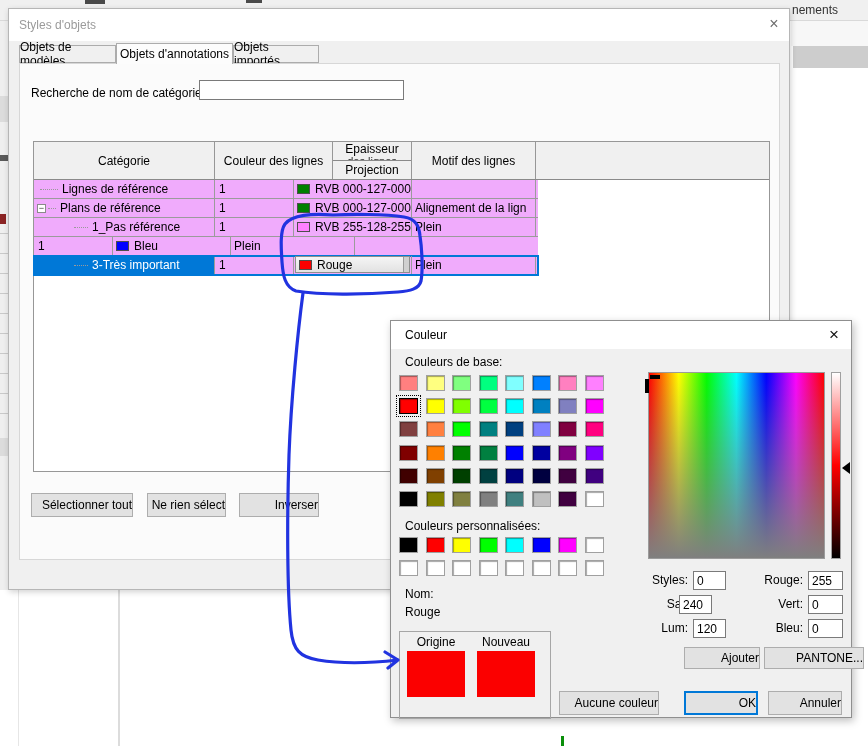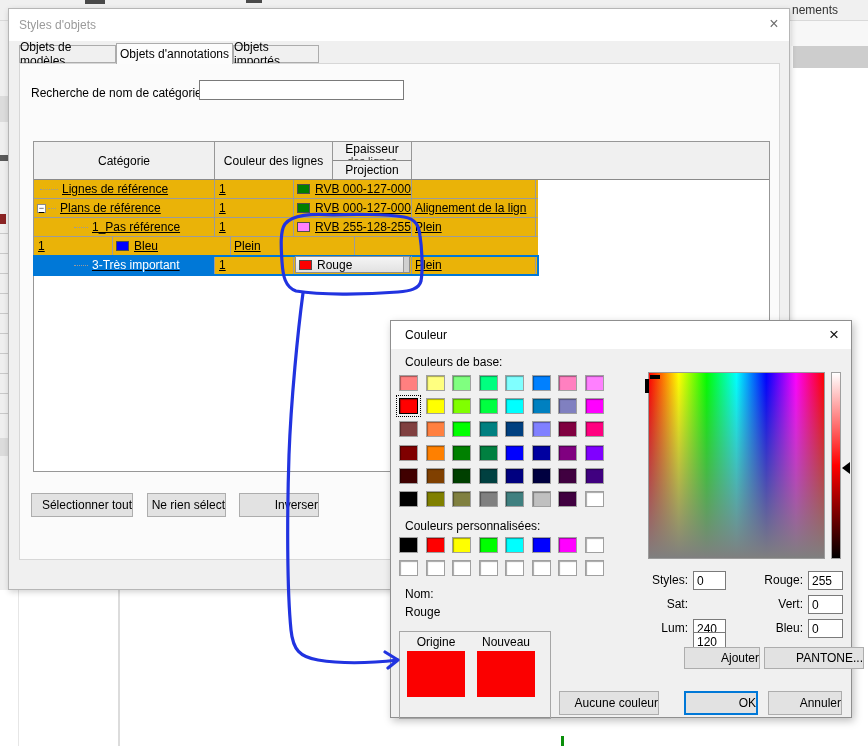--- a/index.html
+++ b/index.html
@@ -46,21 +46,21 @@
            border-bottom:1px solid #8a8a8a; display:flex; }
   .hcell { border-right:1px solid #979797; display:flex; align-items:center; justify-content:center; }
   .hcell.cat { width:181px; } .hcell.thick { width:79px; flex-direction:column; justify-content:flex-start; }
   .hcell.colr { width:118px; } .hcell.pat { width:124px; } .hcell.rest { flex:1; border-right:none; }
   .thick-top { width:100%; height:19px; border-bottom:1px solid #8a8a8a; text-align:center; overflow:hidden; }
   .thick-top .l1 { line-height:14px; }
   .thick-top .l2 { line-height:10px; font-size:11px; color:#333; }
   .thick-bot { width:100%; height:18px; text-align:center; line-height:18px; }
 
   .trows { position:absolute; left:0; top:38px; width:504px; }
-  .trow { display:flex; height:19px; border-bottom:1px solid #9b9b9b; background:#eab308; position:relative;text-decoration:underline; }
+  .trow { display:flex; height:19px; border-bottom:1px solid #9b9b9b; background:#f0abfc; position:relative; }
   .cell { border-right:1px solid #9b9b9b; height:18px; display:flex; align-items:center; overflow:hidden; white-space:nowrap; }
   .cell.cat { width:181px; } .cell.proj { width:79px; padding-left:4px; }
   .cell.colr { width:118px; padding-left:3px; position:relative; }
   .cell.pat { width:124px; padding-left:3px; }
   .trow.selected { outline:2px solid #0078d7; outline-offset:-1px; z-index:1; }
   .trow.selected .cell.cat { background:#0078d7; color:#fff; }
   .tree-dots { border-top:1px dotted #9a9a9a; width:18px; height:1px; display:inline-block; margin:0 4px 0 6px; flex:none; }
   .tree-dots.lvl1 { margin-left:40px; width:14px; }
   .tree-dots.aftermb { margin-left:2px; width:8px; }
   .minus-box { width:9px; height:9px; border:1px solid #8a8a8a; background:#fff; margin-left:3px; flex:none;
@@ -178,20 +178,23 @@
         </div>
         <div class="hcell colr">
           <span>Couleur des lignes</span>
         </div>
         <div class="hcell thick">
           <div class="thick-top">
             <div class="l1">Epaisseur</div>
             <div class="l2">des lignes</div>
           </div>
           <div class="thick-bot">Projection</div>
+        </div>
+        <div class="hcell pat">
+          <span>Motif des lignes</span>
         </div>
         <div class="hcell rest"></div>
       </div>
       <div class="trows">
           <div class="trow">
             <div class="cell cat">
               <span class="tree-dots"></span>
               <span class="cat-label">Lignes de référence</span>
             </div>
             <div class="cell proj">1</div>
@@ -341,23 +344,23 @@
 
     <div class="abs grad-field"></div>
     <div class="abs cross-h"></div>
     <div class="abs cross-v"></div>
     <div class="abs lum-bar"></div>
     <div class="abs lum-arrow"></div>
 
     <div class="abs fld-label" style="left:235px;top:252px;">Styles:</div>
     <input class="abs fld-input" style="left: 302px; top: 250px;" readonly="" value="0">
     <div class="abs fld-label" style="left:235px;top:276px;">Sat:</div>
-    <input class="abs fld-input" style="left: 302px; top: 274px; margin-top: 24px;" readonly="" value="240">
+    <input class="abs fld-input" style="left: 288px; top: 274px;" readonly="" value="240">
     <div class="abs fld-label" style="left:235px;top:300px;">Lum:</div>
-    <input class="abs fld-input" style="left: 302px; top: 298px; margin-top: 13px;" readonly="" value="120">
+    <input class="abs fld-input" style="left: 302px; top: 298px;" readonly="" value="120">
 
     <div class="abs fld-label" style="left:350px;top:252px;">Rouge:</div>
     <input class="abs fld-input w35" style="left: 417px; top: 250px;" readonly="" value="255">
     <div class="abs fld-label" style="left:350px;top:276px;">Vert:</div>
     <input class="abs fld-input w35" style="left: 417px; top: 274px;" readonly="" value="0">
     <div class="abs fld-label" style="left:350px;top:300px;">Bleu:</div>
     <input class="abs fld-input w35" style="left: 417px; top: 298px;" readonly="" value="0">
 
     <button class="abs btn cd-add">
       <span>Ajouter</span>

